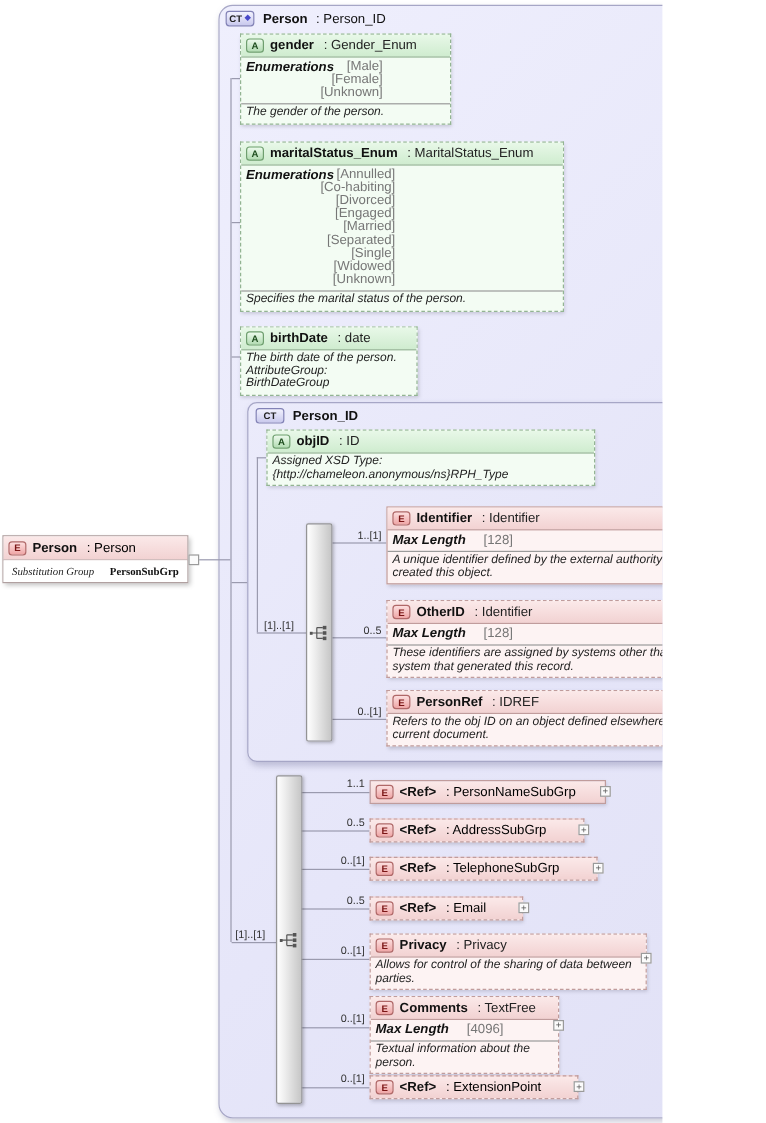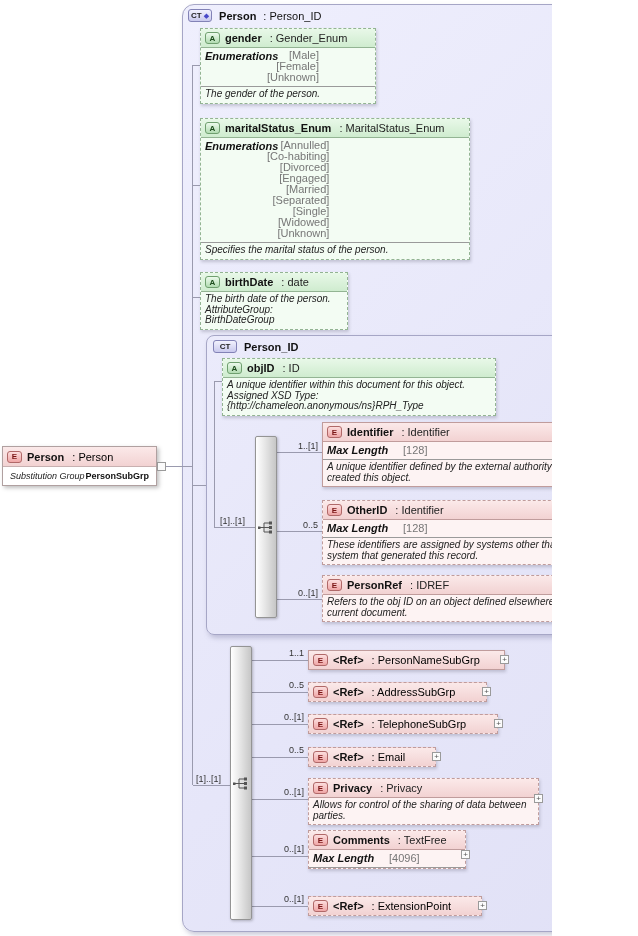--- a/index.html
+++ b/index.html
@@ -64,21 +64,21 @@
 
   .card { position:absolute; font-size:9px; color:#333; text-align:right; white-space:nowrap; }
   .card.left { text-align:left; }
 
   .root-box { position:absolute; border:1px solid #b0a0a0; background:#fff;
     box-shadow:2px 2px 4px rgba(0,0,0,.25); font-size:11px; }
   .root-hdr { display:flex; align-items:center; height:20px; padding:0 2px; white-space:nowrap;
     background:linear-gradient(#fbe9e9,#f2d2d2); border-bottom:1px solid #c8b0b0; }
   .root-hdr .nm { font-weight:bold; margin-right:8px; color:#111; }
   .root-sub { display:flex; align-items:center; justify-content:space-between; height:18px;
-    padding:0 7px; font-size:9px; background:#fff; }
+    padding:0 7px; font-size:9px; background:#fff;font-family:Liberation Serif, serif; }
   .root-sub .lbl { font-style:italic; color:#222; }
   .root-sub .val { font-weight:bold; color:#111; }
 </style>
 </head>
 <body>
 
 <div class="canvas">
 
   <div class="ct-container" style="left:182px;top:4px;width:452px;height:928px"></div>
   <div class="ct-hdr" style="left:188px;top:9px">
@@ -194,21 +194,20 @@
 
   <div class="grp grp-attr" style="left:222px;top:358px;width:274px">
     <div class="hdr">
       <span class="badge badge-a">
         <span>A</span>
       </span>
       <span class="nm">objID</span>
       <span class="tp">: ID</span>
     </div>
     <div class="doc">
-      <span class="d2">A unique identifier within this document for this object.</span>
       <span class="d2">Assigned XSD Type: {http://chameleon.anonymous/ns}RPH_Type</span>
     </div>
   </div>
 
   <div class="seq-bar" style="left:255px;top:436px;height:182px">
     <svg width="16" height="13" viewBox="0 0 16 13">
       <path d="M1 6.5 H6 M6 2 H11 M6 6.5 H11 M6 11 H11 M6 2 V11" stroke="#555" stroke-width="1" fill="none"></path>
       <rect x="11" y="0.5" width="3" height="3" fill="#555"></rect>
       <rect x="11" y="5" width="3" height="3" fill="#555"></rect>
       <rect x="11" y="9.5" width="3" height="3" fill="#555"></rect>
@@ -333,20 +332,21 @@
       <span class="badge badge-e">
         <span>E</span>
       </span>
       <span class="nm">Comments</span>
       <span class="tp">: TextFree</span>
     </div>
     <div class="facets">
       <span class="facet-label">Max Length</span>
       <span class="facet-val">[4096]</span>
     </div>
+    <div class="doc">Textual information about the person.</div>
   </div>
   <div class="plus" style="left:461px;top:850px">+</div>
 
   <div class="card" style="left:256px;top:894px;width:48px">0..[1]</div>
   <div class="solo" style="left:308px;top:896px;width:174px">
     <span class="badge badge-e">
       <span>E</span>
     </span>
     <span class="nm">&lt;Ref&gt;</span>
     <span class="tp">: ExtensionPoint</span>

